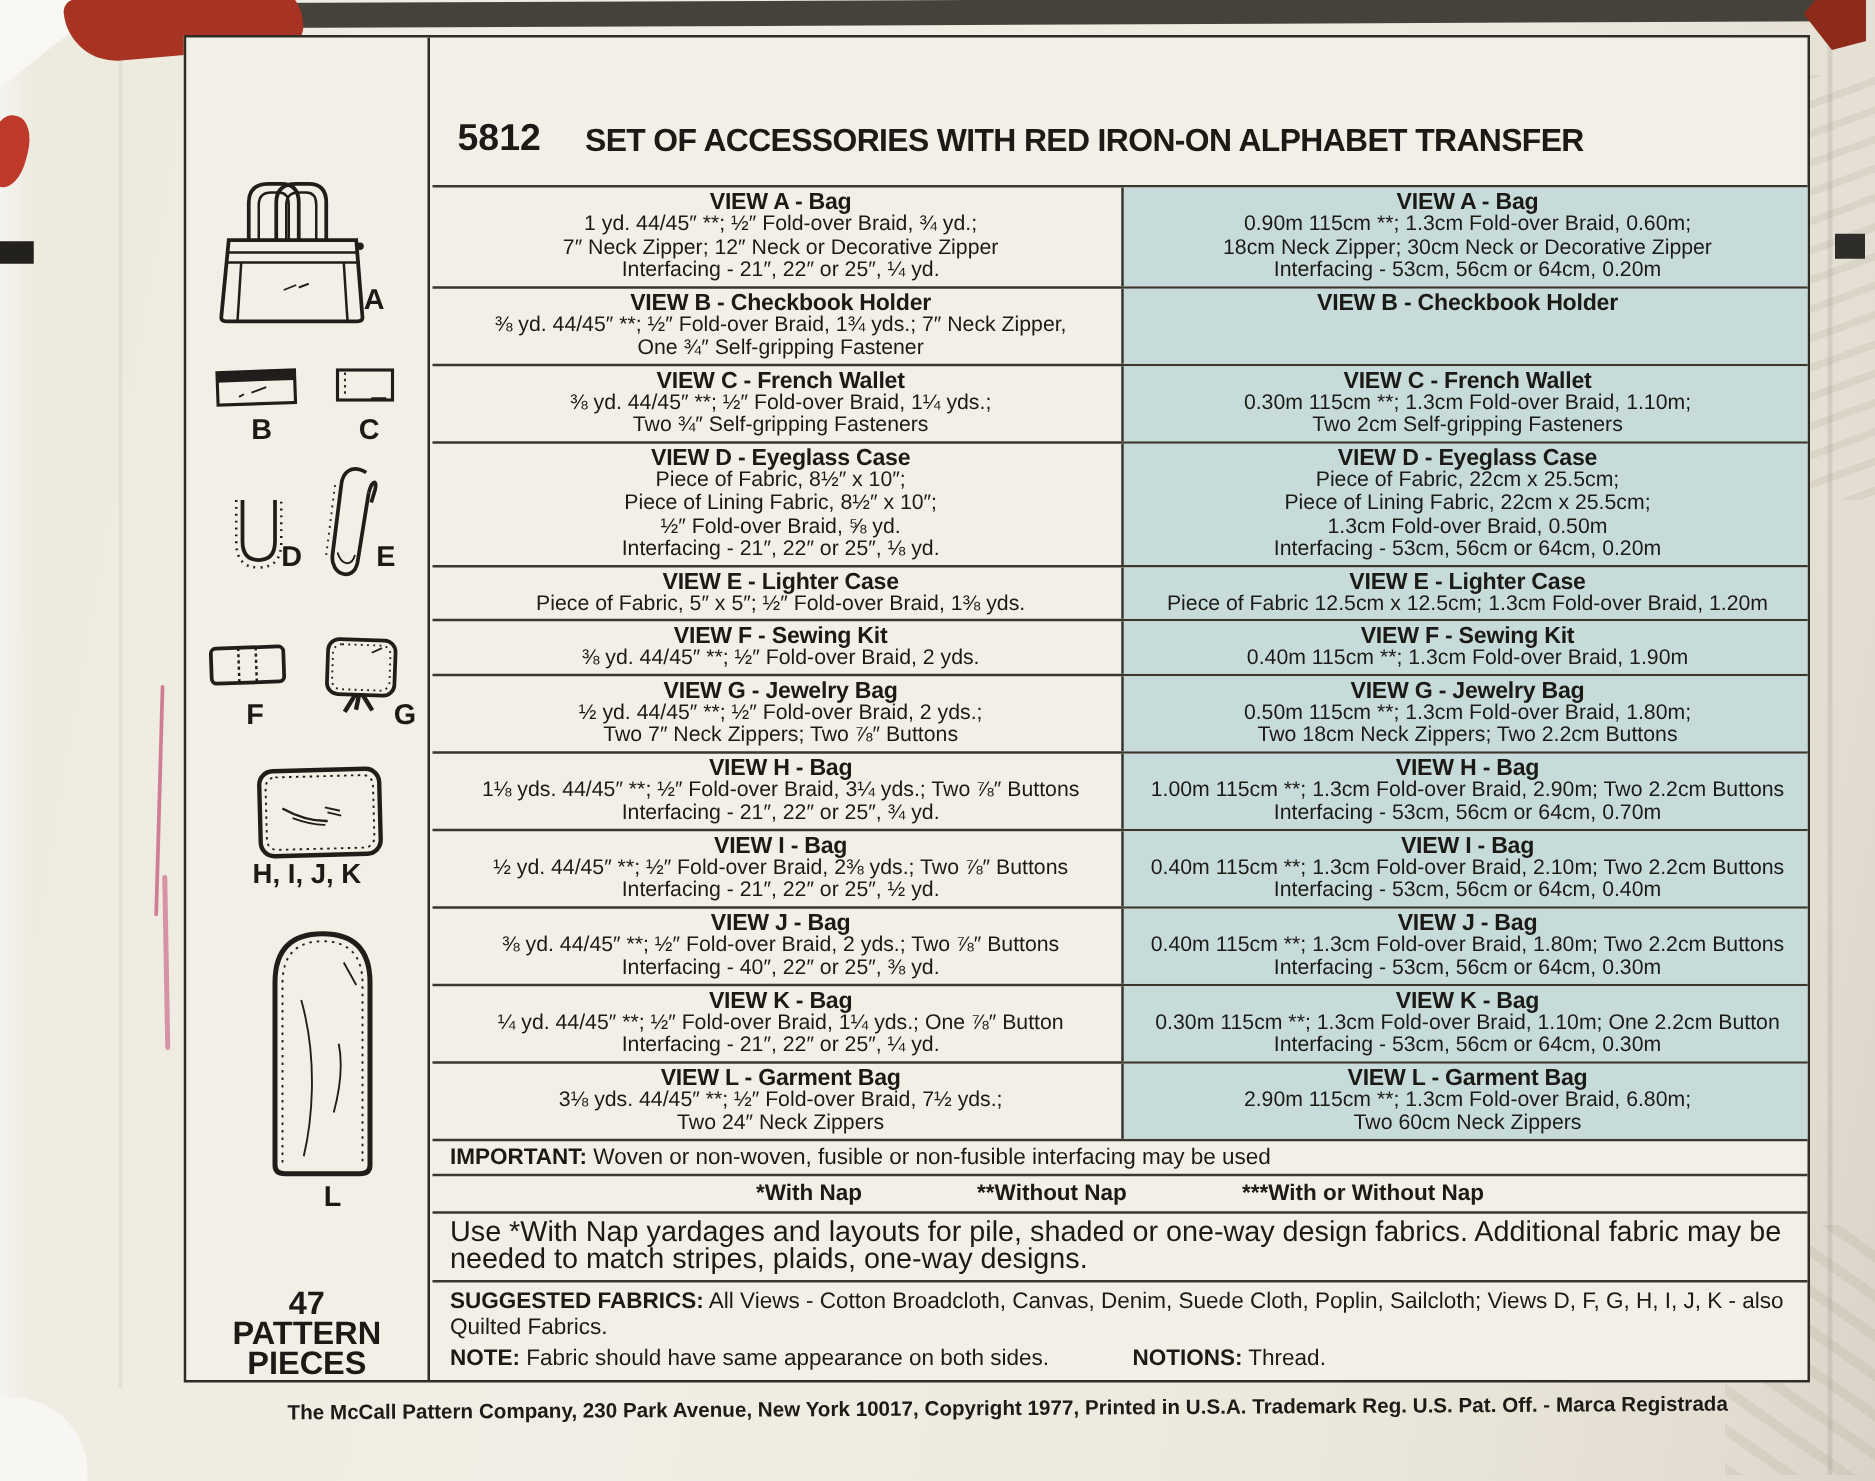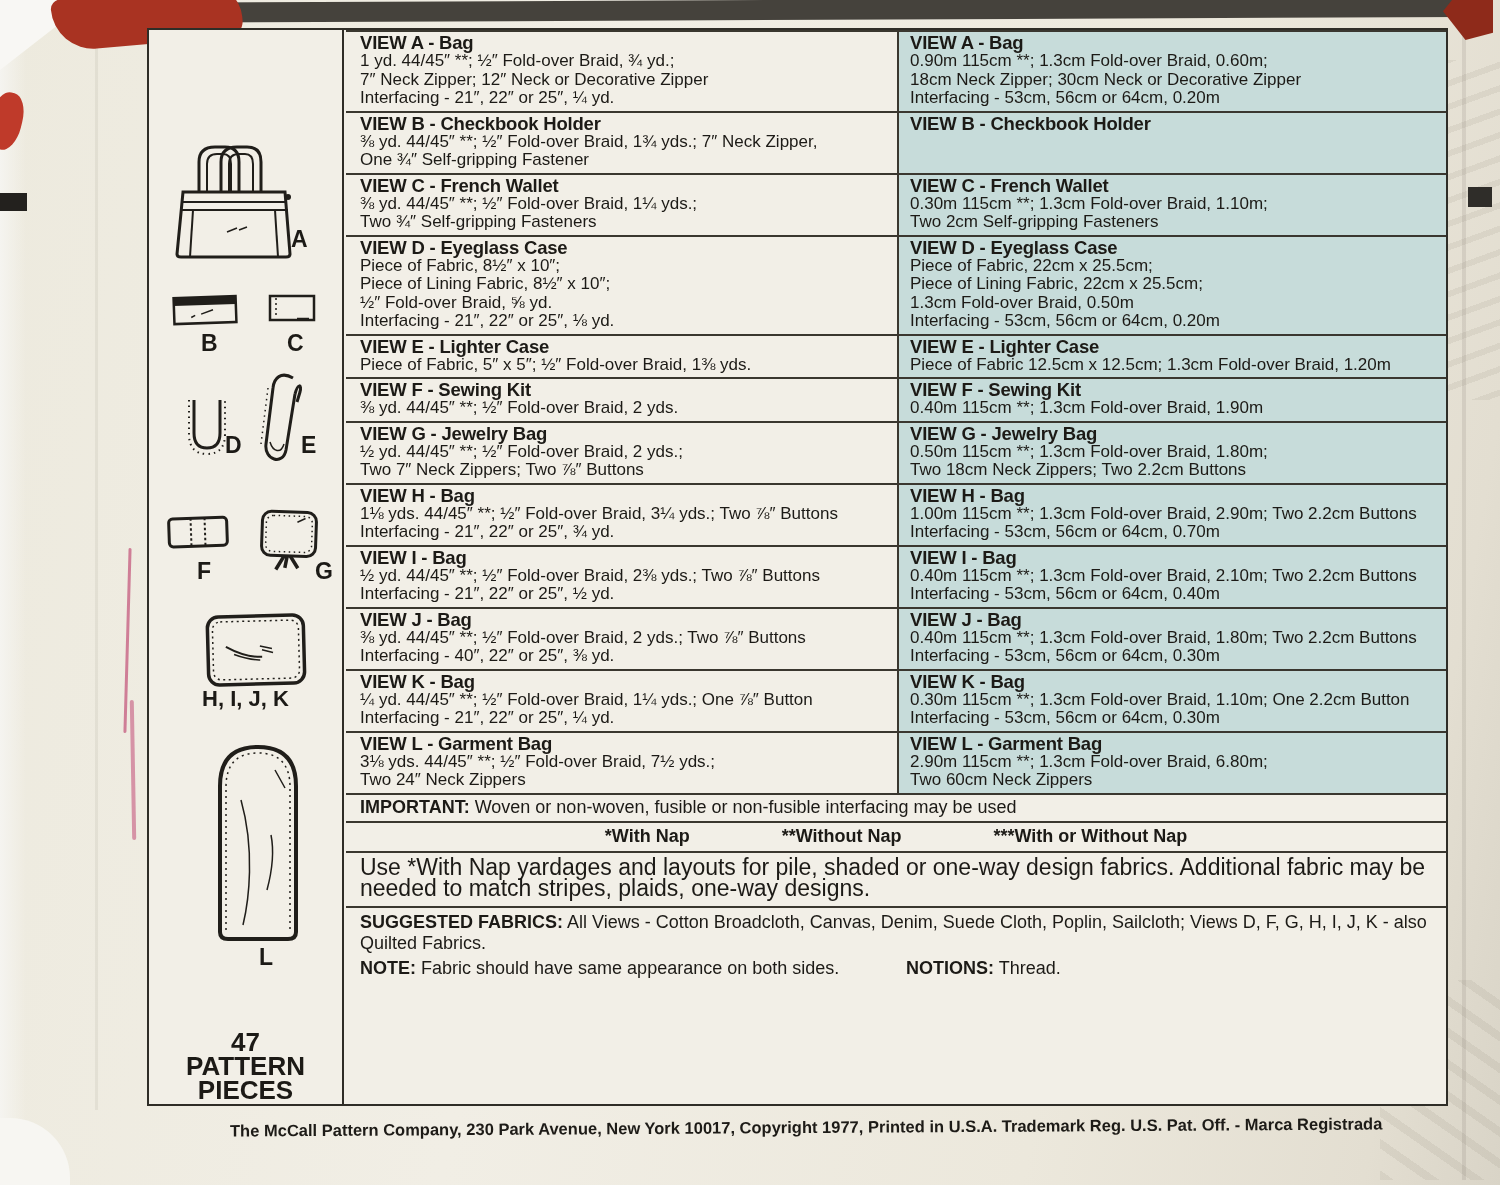--- a/index.html
+++ b/index.html
@@ -56,21 +56,21 @@
   
   .content{position:absolute;left:197px;top:0;right:0;bottom:0;}
   .header-row{position:relative;height:118px;}
   .pattern-number{position:absolute;left:20px;top:64px;font-size:30px;font-weight:bold;}
   .main-title{position:absolute;left:122px;top:69px;font-size:25.5px;font-weight:bold;letter-spacing:-.5px;white-space:nowrap;}
 
   
   .views{border-top:2px solid #3a372f;}
   .view-row{display:grid;grid-template-columns:551px 1fr;}
   .view-row + .view-row{border-top:2px solid #3a372f;}
-  .cell{padding:1px 8px 3px 14px;font-size:17px;line-height:18.5px;}
+  .cell{padding:1px 8px 3px 14px;font-size:17px;line-height:18.5px;text-align:center;}
   .cell.metric{background:#c7dcda;border-left:2px solid #3a372f;padding-left:11px;}
   .vtitle{font-weight:bold;font-size:18.5px;line-height:19px;letter-spacing:-.2px;}
   .vlines div{white-space:nowrap;}
 
   
   .important-row{border-top:2px solid #3a372f;padding:2px 10px 3px 14px;font-size:18px;}
   .nap-row{border-top:2px solid #3a372f;display:flex;justify-content:center;gap:92px;
     font-weight:bold;font-size:18px;padding:3px 0 4px;}
   .nap-note{border-top:2px solid #3a372f;padding:4px 14px 6px 14px;font-size:23px;line-height:21.5px;}
   .fabrics-block{border-top:2px solid #3a372f;padding:4px 12px 2px 14px;font-size:18px;line-height:21.5px;}
@@ -209,20 +209,24 @@
 
     <div class="pieces-block">
       <div>47</div>
       <div>PATTERN</div>
       <div>PIECES</div>
     </div>
   </div>
 
   <div class="content">
 
+    <div class="header-row">
+      <span class="pattern-number">5812</span>
+      <span class="main-title">SET OF ACCESSORIES WITH RED IRON-ON ALPHABET TRANSFER</span>
+    </div>
 
     <div class="views">
   <div class="view-row">
     <div class="cell imp">
       <div class="vtitle">VIEW A - Bag</div>
       <div class="vlines">
               <div>1 yd. 44/45″ **; ½″ Fold-over Braid, ¾ yd.;</div>
               <div>7″ Neck Zipper; 12″ Neck or Decorative Zipper</div>
               <div>Interfacing - 21″, 22″ or 25″, ¼ yd.</div>
             </div>

